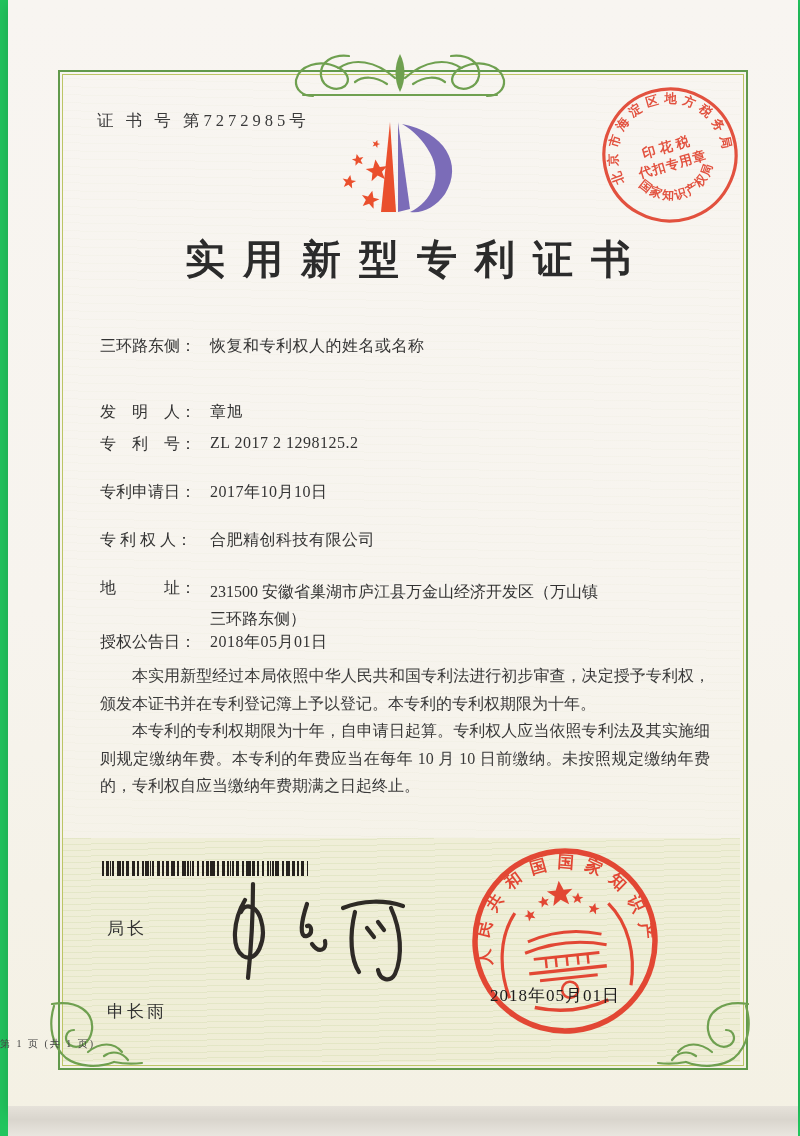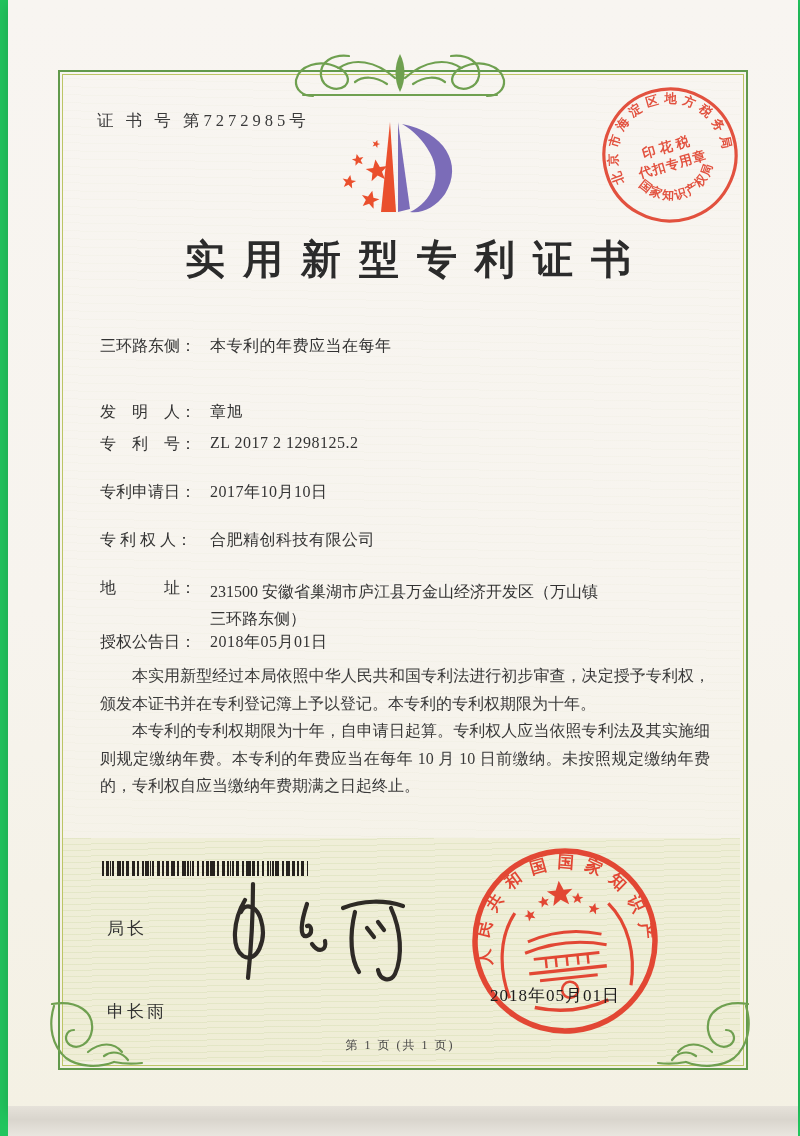--- a/index.html
+++ b/index.html
@@ -38,21 +38,21 @@
       repeating-linear-gradient(90deg,#26221e 0 2px,rgba(0,0,0,0) 2px 5px),
       repeating-linear-gradient(90deg,#26221e 0 1px,rgba(0,0,0,0) 1px 8px),
       repeating-linear-gradient(90deg,rgba(0,0,0,0) 0 4px,#26221e 4px 6px,rgba(0,0,0,0) 6px 13px);}
   .signer{position:absolute;left:107px;font-family:"Liberation Sans","DejaVu Sans",sans-serif;
          font-size:17px;color:#333;letter-spacing:3px;}
   .signer.role{top:917px;}
   .signer.name{top:1000px;}
   .signature{position:absolute;left:215px;top:878px;}
   .seal{position:absolute;left:466px;top:842px;opacity:.93;}
   .seal-date{position:absolute;left:490px;top:984px;font-size:17px;color:#1c1c1c;letter-spacing:1px;white-space:nowrap;}
-  .footer{position:absolute;left:0;right:0;top:1037px;text-align:center;font-size:12px;
+  .footer{position:absolute;left:0;right:0;top:1037px;text-align:left;font-size:10px;
          letter-spacing:2px;color:#444;}
   .ornament{position:absolute;}
   .orn-top{left:285px;top:48px;}
   .orn-bl{left:44px;top:1000px;}
   .orn-br{left:656px;top:1000px;}
 </style>
 </head>
 <body>
 
 <div class="stage">
@@ -127,21 +127,21 @@
       </text>
       <text x="75" y="71" text-anchor="middle" font-size="13.5" letter-spacing="4" font-weight="600">印花税</text>
       <text x="75" y="89" text-anchor="middle" font-size="13" letter-spacing="1" font-weight="600">代扣专用章</text>
     </g>
   </svg>
 
   <div class="title">实用新型专利证书</div>
 
   <div class="fields">
     <div class="frow" style="top:0">
-      <span class="flabel">三环路东侧：</span><span class="fvalue">本专利的年费应当在每年</span>
+      <span class="flabel">三环路东侧：</span><span class="fvalue">恢复和专利权人的姓名或名称</span>
     </div>
     <div class="frow" style="top:66px">
       <span class="flabel">发　明　人：</span><span class="fvalue">章旭</span>
     </div>
     <div class="frow" style="top:98px">
       <span class="flabel">专　利　号：</span><span class="fvalue">ZL 2017 2 1298125.2</span>
     </div>
     <div class="frow" style="top:146px">
       <span class="flabel">专利申请日：</span><span class="fvalue">2017年10月10日</span>
     </div>

